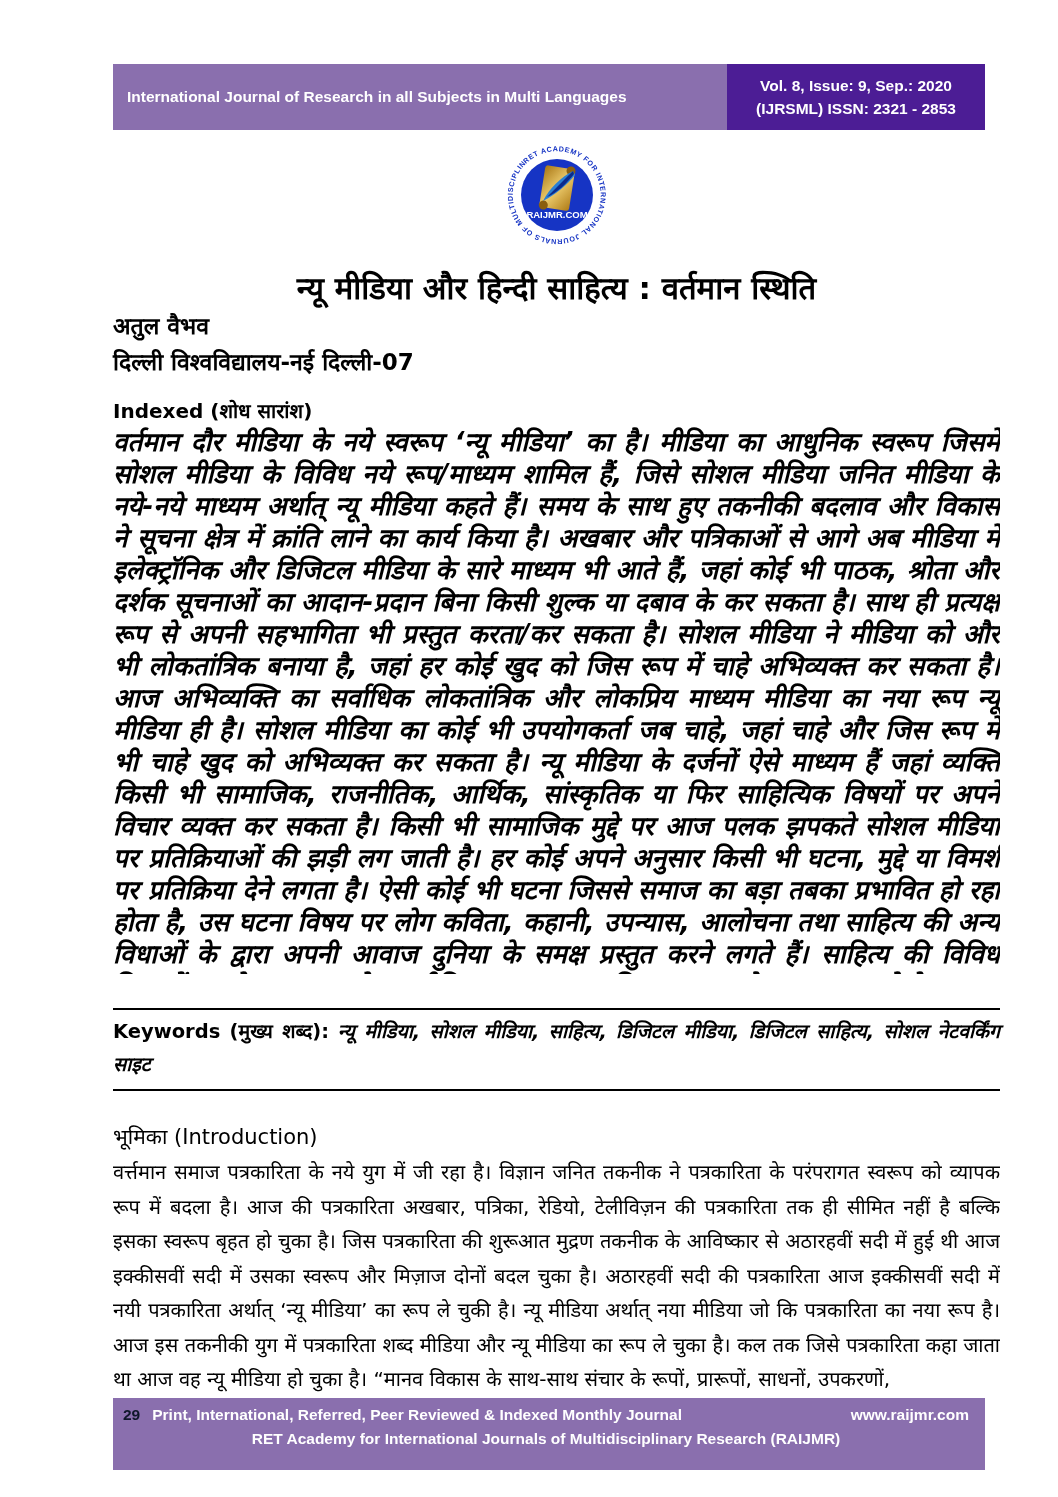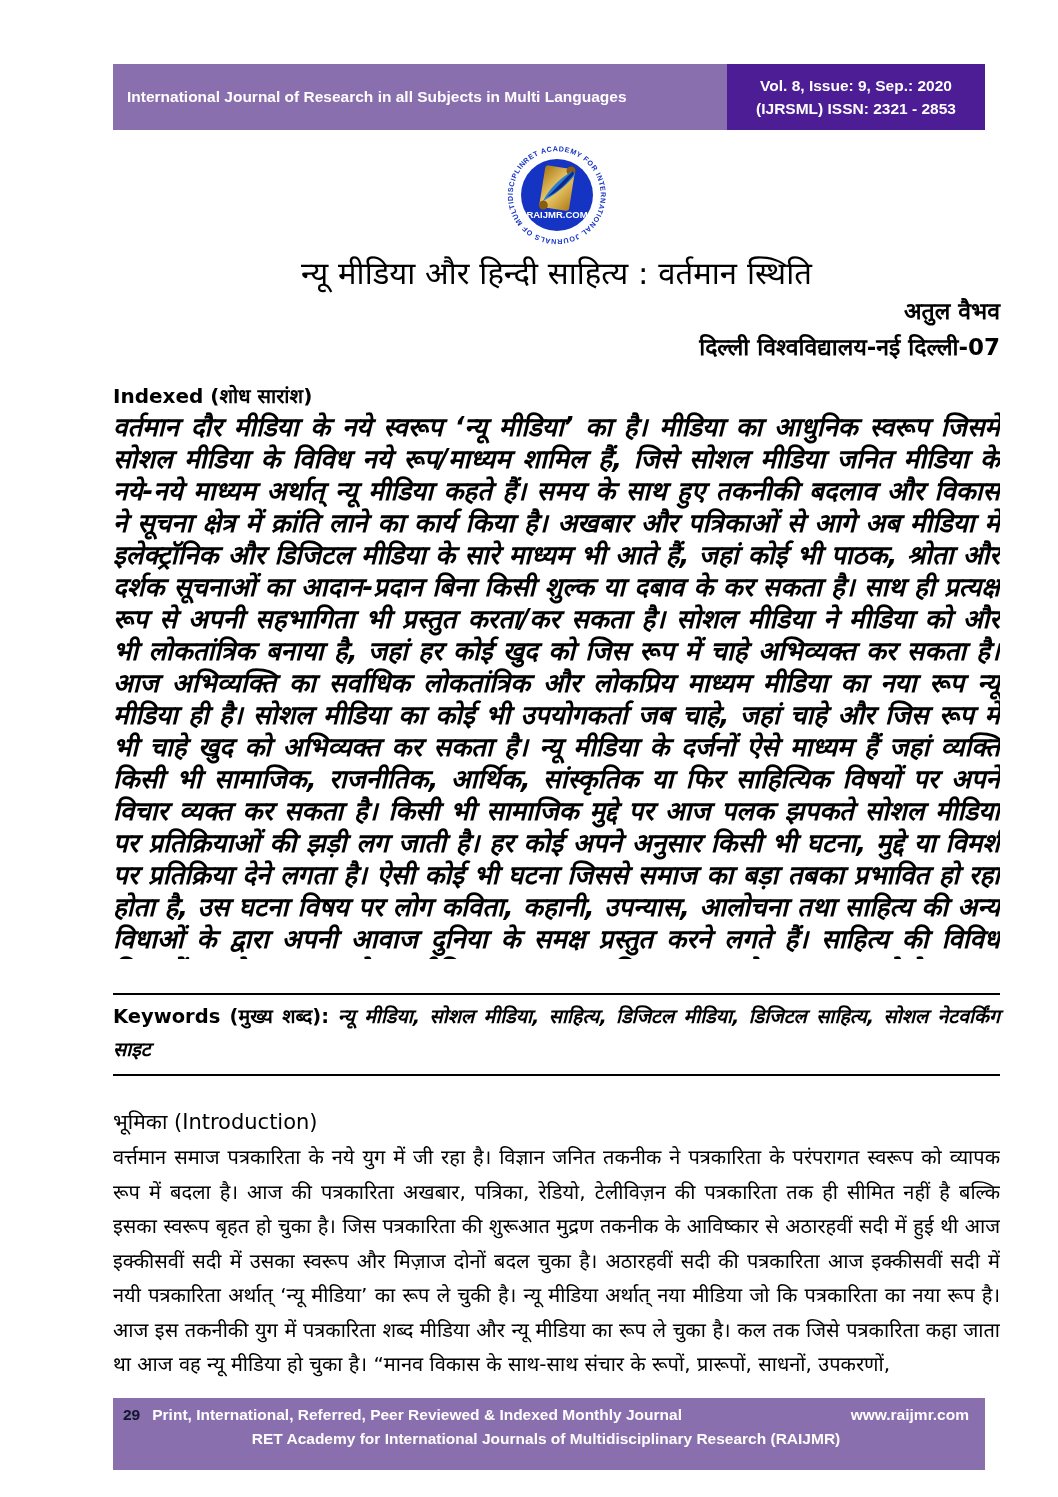--- a/index.html
+++ b/index.html
@@ -48,28 +48,28 @@
     font-size: 15.5px;
     line-height: 1.15;
     text-align: center;
   }
 
   
   .logo-wrap { margin-top: 9px; text-align: center; height: 108px; }
 
   
   .paper-title {
-    margin-top: 6px;
+    margin-top: 21px;
     text-align: center;
     font-size: 31px;
-    font-weight: normal;
+    font-weight: bold;
     line-height: 1.3;
   }
   .author-line {
-    text-align: right;
+    text-align: left;
     font-size: 23px;
     font-weight: 600;
     line-height: 36px;
   }
 
   
   .abstract-heading {
     margin-top: 16px;
     font-size: 20px;
     font-weight: bold;

